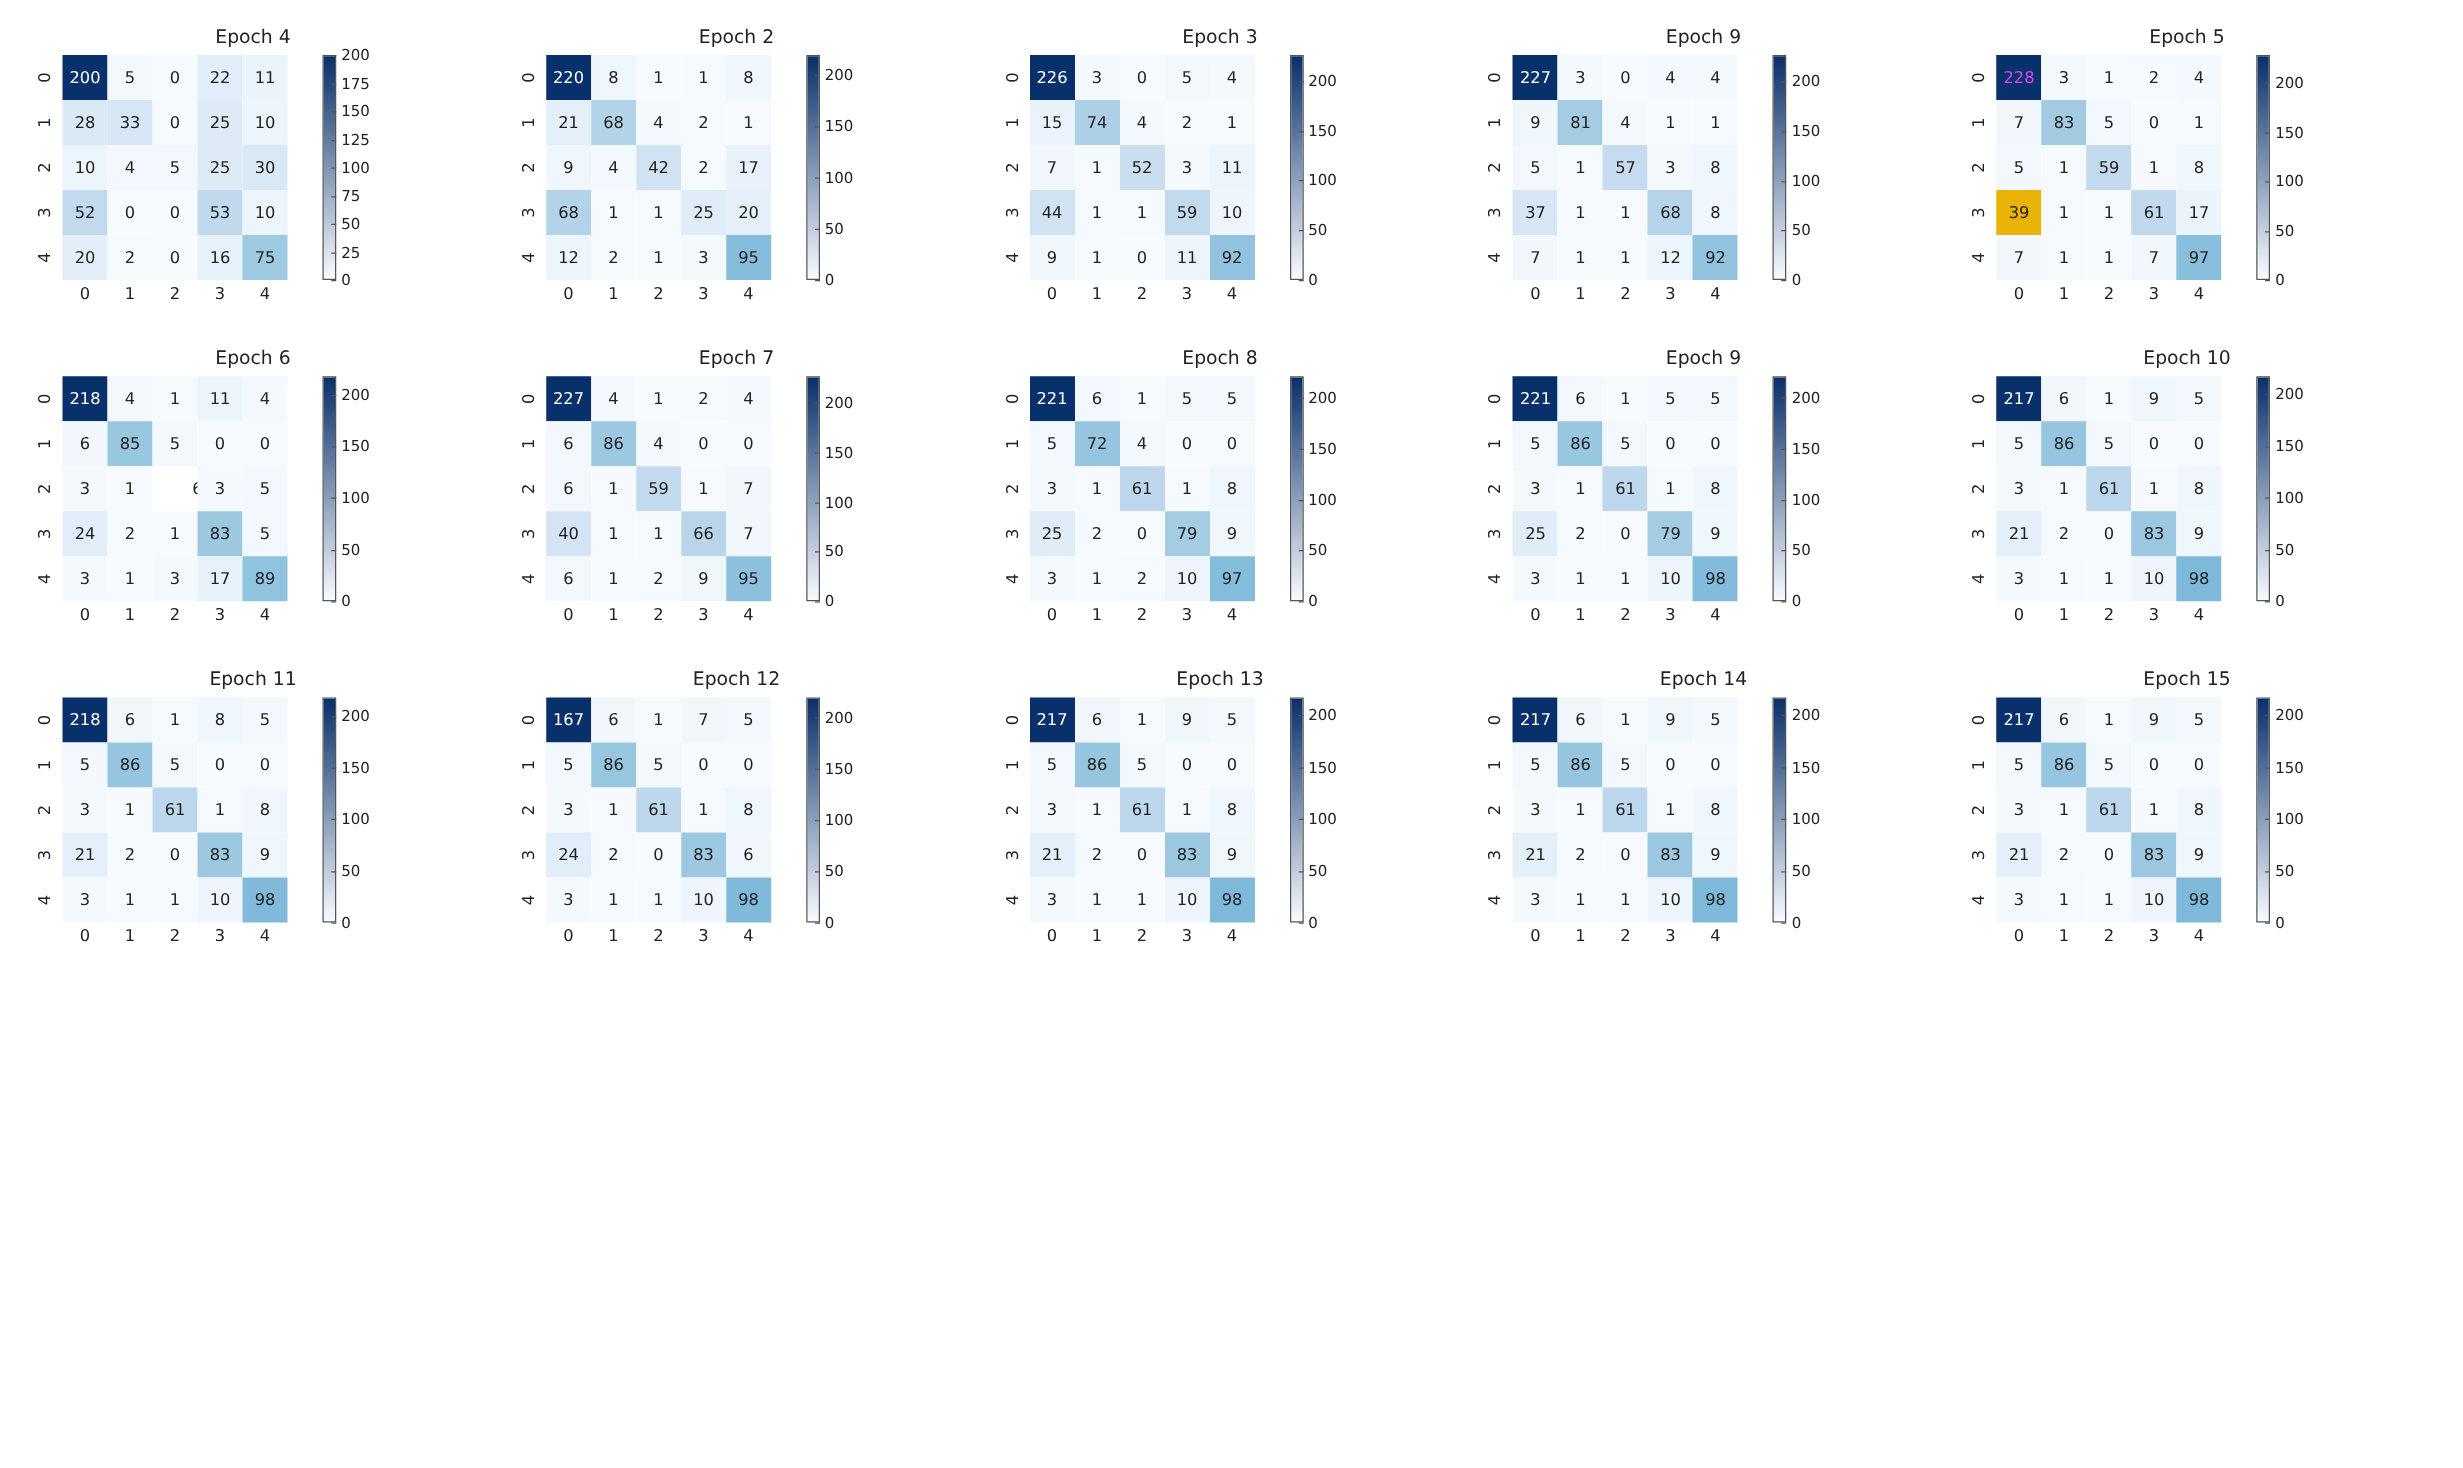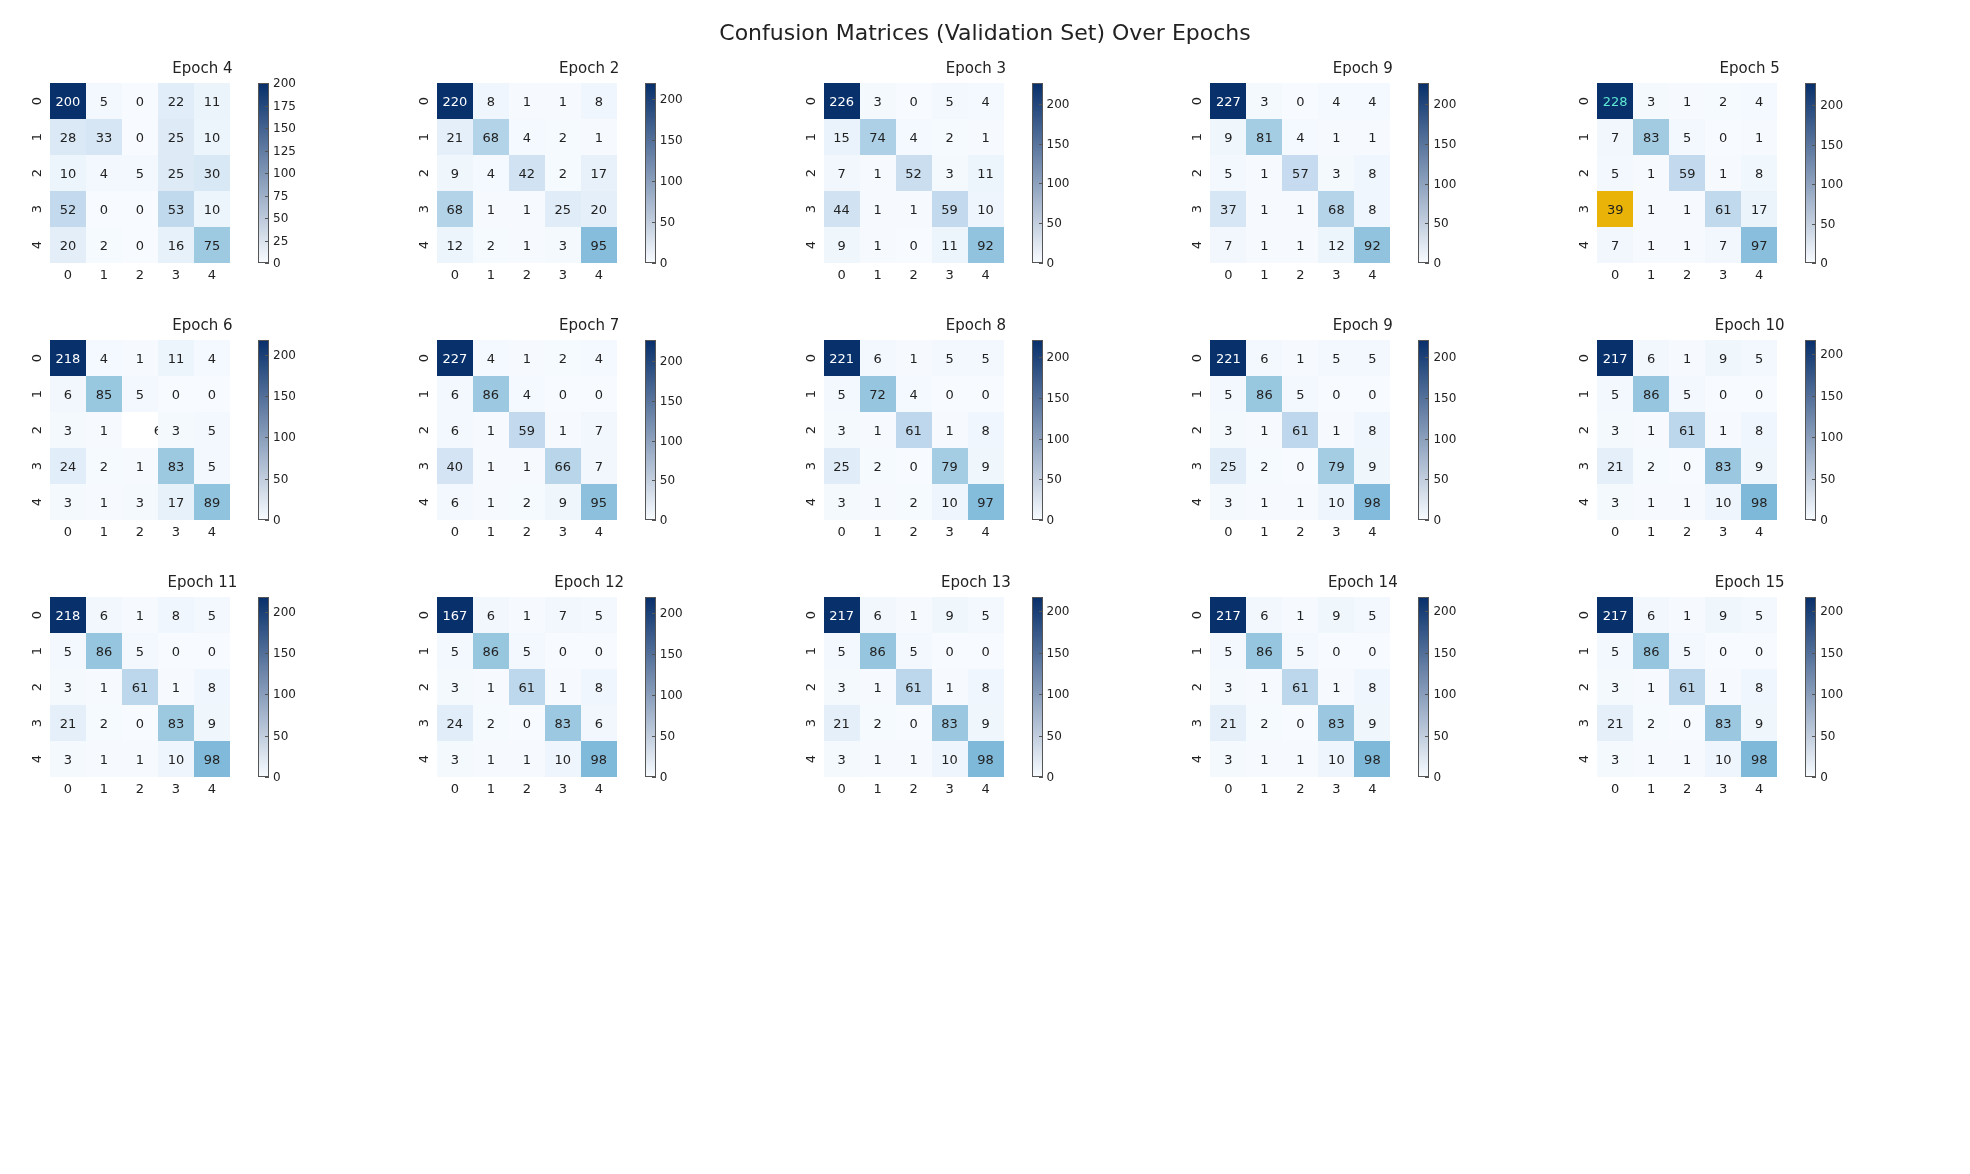--- a/index.html
+++ b/index.html
@@ -111,21 +111,20 @@
     top: 50%;
     width: 4px;
     height: 1px;
     background: #555;
   }
 </style>
 </head>
 <body>
 
 <div class="figure">
-  <div class="suptitle">Confusion Matrices (Validation Set) Over Epochs</div>
   <div class="grid" id="grid">
       <div class="subplot">
         <div class="sub-title">Epoch 4</div>
         <div class="plot-row">
           <div class="yticks">
             <span>0</span>
             <span>1</span>
             <span>2</span>
             <span>3</span>
             <span>4</span>
@@ -352,21 +351,21 @@
         <div class="sub-title">Epoch 5</div>
         <div class="plot-row">
           <div class="yticks">
             <span>0</span>
             <span>1</span>
             <span>2</span>
             <span>3</span>
             <span>4</span>
           </div>
           <div class="hm">
-            <div class="cell" style="background: rgb(8, 48, 107); color: #5eead4;">228</div>
+            <div class="cell" style="background: rgb(8, 48, 107); color: #d946ef;">228</div>
             <div class="cell" style="background: rgb(244, 249, 254);">3</div>
             <div class="cell" style="background: rgb(246, 250, 255);">1</div>
             <div class="cell" style="background: rgb(245, 250, 254);">2</div>
             <div class="cell" style="background: rgb(243, 249, 254);">4</div>
             <div class="cell" style="background: rgb(241, 247, 253);">7</div>
             <div class="cell" style="background: rgb(162, 203, 226);">83</div>
             <div class="cell" style="background: rgb(243, 248, 254);">5</div>
             <div class="cell" style="background: rgb(247, 251, 255);">0</div>
             <div class="cell" style="background: rgb(246, 250, 255);">1</div>
             <div class="cell" style="background: rgb(243, 248, 254);">5</div>

